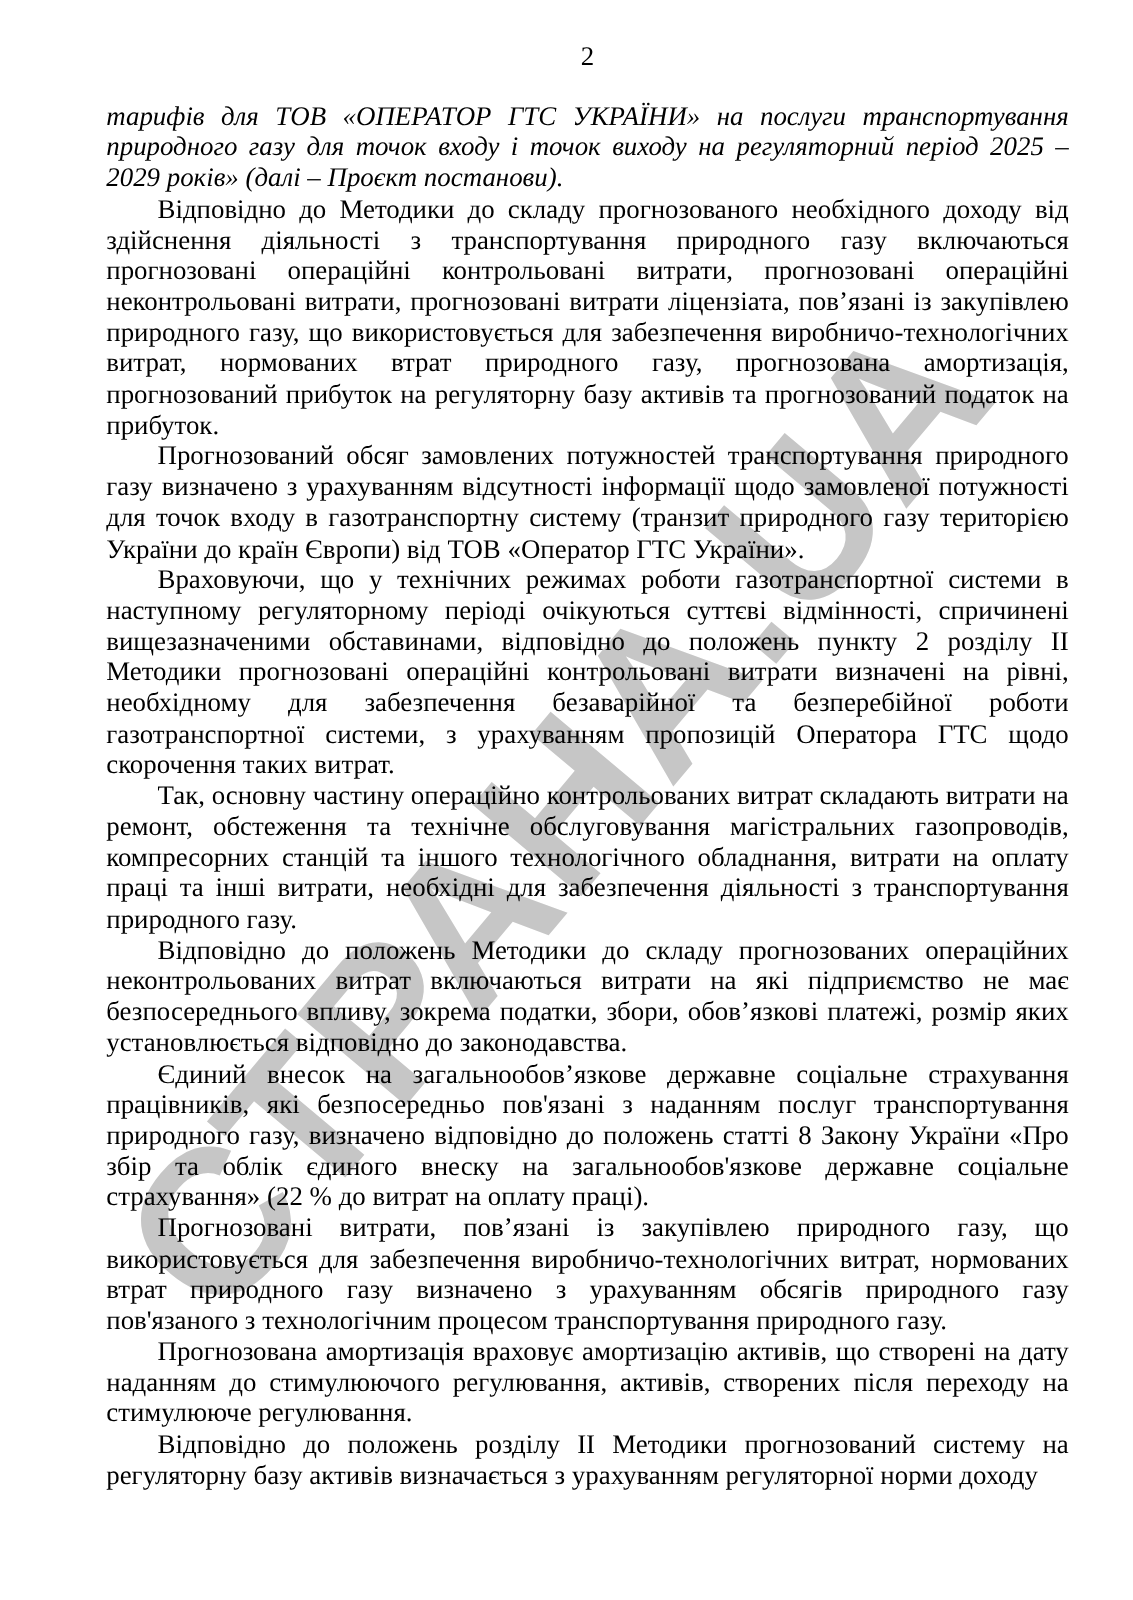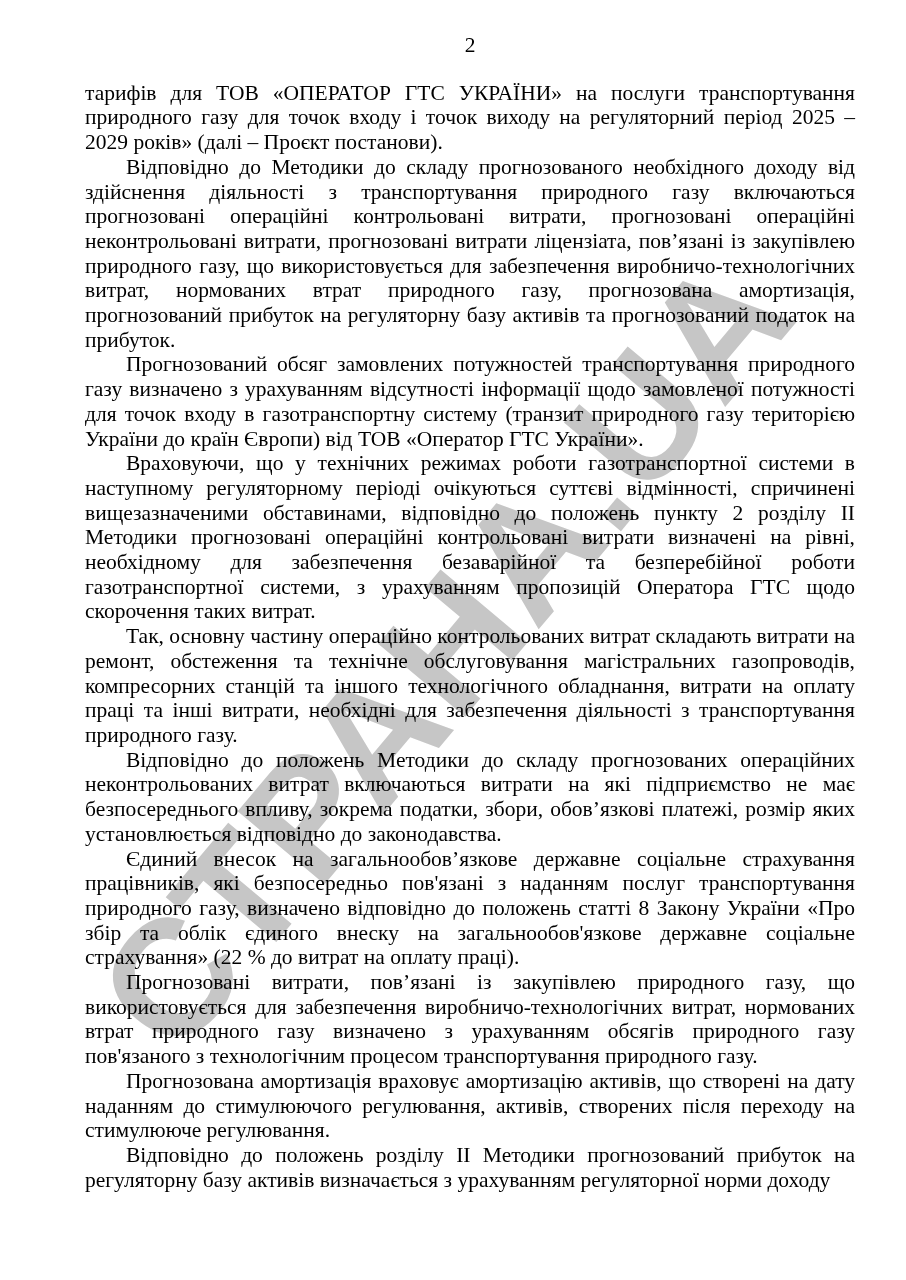--- a/index.html
+++ b/index.html
@@ -47,20 +47,21 @@
   .body-text {
     margin-top: 23px;
   }
   .para {
     margin: 0;
     text-align: justify;
     text-indent: 41px;
   }
   .para.continuation {
     text-indent: 0;
+    font-style: italic;
   }
 </style>
 </head>
 <body>
 
 <div class="page">
 
   <div class="watermark">СТРАНА.UA</div>
 
   <div class="content">
@@ -70,17 +71,17 @@
     <div class="body-text">
       <p class="para continuation">тарифів для ТОВ «ОПЕРАТОР ГТС УКРАЇНИ» на послуги транспортування природного газу для точок входу і точок виходу на регуляторний період 2025 – 2029 років» (далі – Проєкт постанови).</p>
       <p class="para">Відповідно до Методики до складу прогнозованого необхідного доходу від здійснення діяльності з транспортування природного газу включаються прогнозовані операційні контрольовані витрати, прогнозовані операційні неконтрольовані витрати, прогнозовані витрати ліцензіата, пов’язані із закупівлею природного газу, що використовується для забезпечення виробничо-технологічних витрат, нормованих втрат природного газу, прогнозована амортизація, прогнозований прибуток на регуляторну базу активів та прогнозований податок на прибуток.</p>
       <p class="para">Прогнозований обсяг замовлених потужностей транспортування природного газу визначено з урахуванням відсутності інформації щодо замовленої потужності для точок входу в газотранспортну систему (транзит природного газу територією України до країн Європи) від ТОВ «Оператор ГТС України».</p>
       <p class="para">Враховуючи, що у технічних режимах роботи газотранспортної системи в наступному регуляторному періоді очікуються суттєві відмінності, спричинені вищезазначеними обставинами, відповідно до положень пункту 2 розділу II Методики прогнозовані операційні контрольовані витрати визначені на рівні, необхідному для забезпечення безаварійної та безперебійної роботи газотранспортної системи, з урахуванням пропозицій Оператора ГТС щодо скорочення таких витрат.</p>
       <p class="para">Так, основну частину операційно контрольованих витрат складають витрати на ремонт, обстеження та технічне обслуговування магістральних газопроводів, компресорних станцій та іншого технологічного обладнання, витрати на оплату праці та інші витрати, необхідні для забезпечення діяльності з транспортування природного газу.</p>
       <p class="para">Відповідно до положень Методики до складу прогнозованих операційних неконтрольованих витрат включаються витрати на які підприємство не має безпосереднього впливу, зокрема податки, збори, обов’язкові платежі, розмір яких установлюється відповідно до законодавства.</p>
       <p class="para">Єдиний внесок на загальнообов’язкове державне соціальне страхування працівників, які безпосередньо пов'язані з наданням послуг транспортування природного газу, визначено відповідно до положень статті 8 Закону України «Про збір та облік єдиного внеску на загальнообов'язкове державне соціальне страхування» (22 % до витрат на оплату праці).</p>
       <p class="para">Прогнозовані витрати, пов’язані із закупівлею природного газу, що використовується для забезпечення виробничо-технологічних витрат, нормованих втрат природного газу визначено з урахуванням обсягів природного газу пов'язаного з технологічним процесом транспортування природного газу.</p>
       <p class="para">Прогнозована амортизація враховує амортизацію активів, що створені на дату наданням до стимулюючого регулювання, активів, створених після переходу на стимулююче регулювання.</p>
-      <p class="para">Відповідно до положень розділу II Методики прогнозований прибуток на регуляторну базу активів визначається з урахуванням регуляторної норми доходу</p>
+      <p class="para">Відповідно до положень розділу II Методики прогнозований систему на регуляторну базу активів визначається з урахуванням регуляторної норми доходу</p>
     </div>
 
   </div>
 </div>
 
 </body></html>

